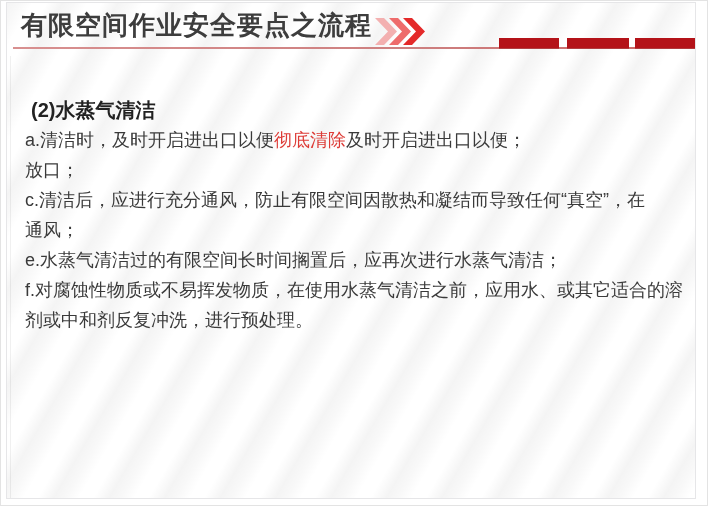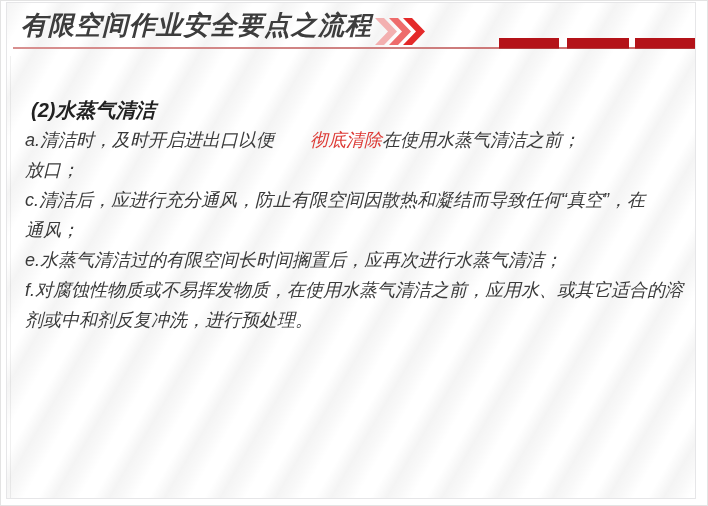--- a/index.html
+++ b/index.html
@@ -15,21 +15,20 @@
   .slide{
     position:absolute;left:6px;top:2px;width:688px;height:495px;
     border:1px solid #e6e6e8;
     background:
       repeating-linear-gradient(120deg,
         rgba(0,0,0,0.045) 0px, rgba(0,0,0,0.028) 10px,
         rgba(255,255,255,0) 22px, rgba(255,255,255,0) 34px,
         rgba(0,0,0,0.045) 48px),
       #ffffff;
     overflow:hidden;
-    font-style:italic;
   }
   .content-edge{
     position:absolute;left:3px;top:53px;bottom:0;width:1px;
     background:rgba(0,0,0,0.06);
   }
   .slide-title{
     position:absolute;left:14px;top:5px;margin:0;
     font-size:26px;font-weight:bold;color:#3d3d3d;letter-spacing:1px;
     white-space:nowrap;
   }
@@ -48,21 +47,21 @@
   .bar-3{left:136px;width:60px;}
   .content-heading{
     position:absolute;left:24px;top:94px;
     font-size:20px;font-weight:bold;color:#222;white-space:nowrap;
   }
   .paragraphs{
     position:absolute;left:18px;top:122px;width:668px;
     font-size:18px;color:#3a3a3a;line-height:30px;
   }
   .para-line{white-space:nowrap;}
-  .hl{color:#dd3b36;margin-left:36px;}
+  .hl{color:#dd3b36;}
 </style>
 </head>
 <body>
 
 <div class="page-frame"></div>
 
 <div class="slide">
 
   <h1 class="slide-title">有限空间作业安全要点之流程</h1>
 
@@ -79,21 +78,21 @@
     <span class="bar bar-2"></span>
     <span class="bar bar-3"></span>
   </div>
 
   <div class="content-edge"></div>
 
   <div class="content-heading">(2)水蒸气清洁</div>
 
   <div class="paragraphs" id="paragraphs">
       <div class="para">
-        <div class="para-line"><span>a.清洁时，及时开启进出口以便</span><span class="hl">彻底清除</span><span>在使用水蒸气清洁之前；</span></div>
+        <div class="para-line"><span>a.清洁时，及时开启进出口以便</span><span class="hl">彻底清除</span><span>及时开启进出口以便；</span></div>
       </div>
       <div class="para">
         <div class="para-line"><span>放口；</span></div>
       </div>
       <div class="para">
         <div class="para-line"><span>c.清洁后，应进行充分通风，防止有限空间因散热和凝结而导致任何“真空”，在</span></div>
       </div>
       <div class="para">
         <div class="para-line"><span>通风；</span></div>
       </div>

